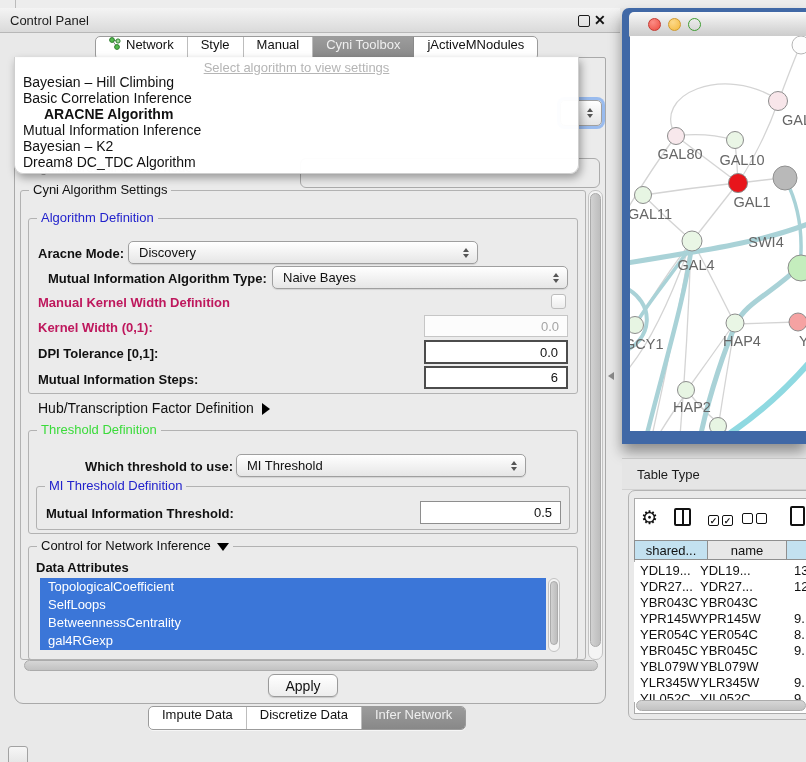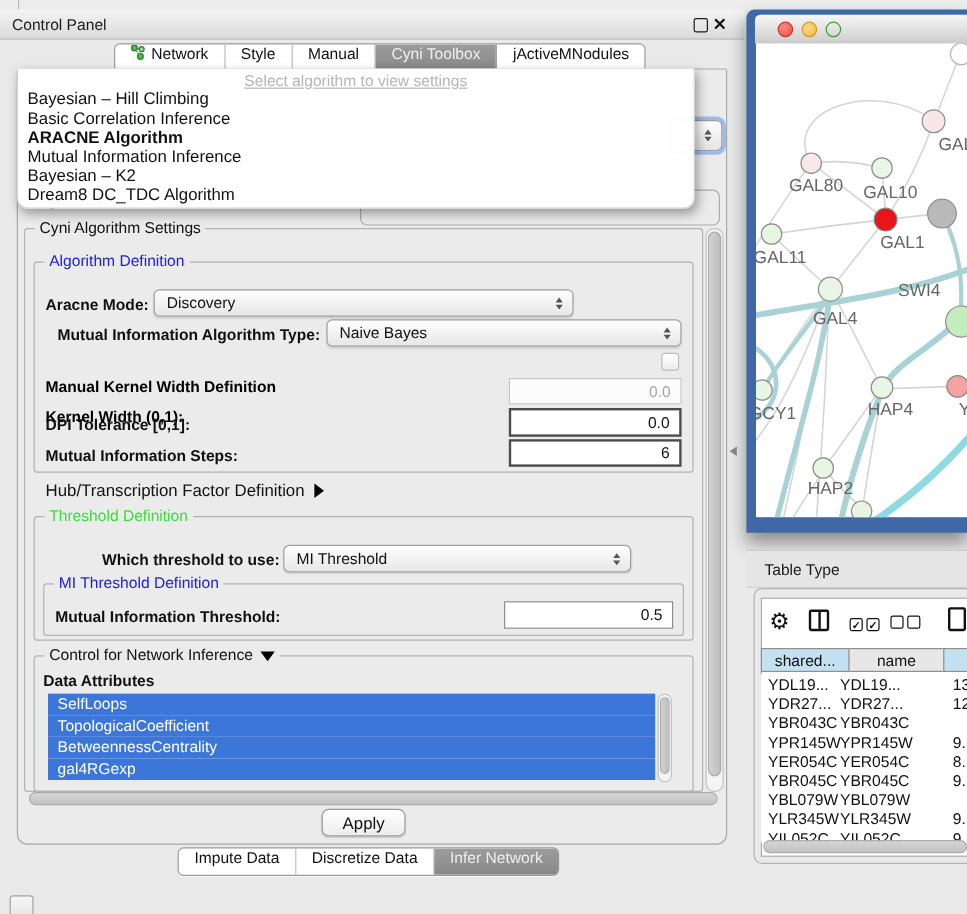--- a/index.html
+++ b/index.html
@@ -1,21 +1,21 @@
 <!DOCTYPE html>
 <html><head>
 <meta charset="utf-8">
 <style>
   html,body{margin:0;padding:0;}
   #screen{position:relative;width:806px;height:762px;background:#e9e9e9;overflow:hidden;
           font-family:"Liberation Sans",sans-serif;font-size:13px;color:#111;}
   .abs{position:absolute;}
   .lbl{position:absolute;font-size:13px;white-space:nowrap;}
   .b{font-weight:bold;}
-  .gray{color:#000000;margin-top:20px;}
+  .gray{color:#be185d;}
   
   .cp-titlebar{position:absolute;left:0;top:8px;width:620px;height:24px;
     background:linear-gradient(#f4f4f4,#dadada);border-bottom:1px solid #b7b7b7;}
   .topstrip{position:absolute;left:0;top:0;width:806px;height:8px;background:#ededed;}
   
   .seg-control{position:absolute;display:flex;border:1px solid #9b9b9b;border-radius:5px;
     background:#fff;overflow:hidden;height:22px;font-size:13px;box-shadow:0 1px 0 rgba(255,255,255,.6);}
   .seg{display:flex;align-items:flex-start;justify-content:center;padding:0 13px;
     border-right:1px solid #bdbdbd;color:#111;white-space:nowrap;}
   .seg:last-child{border-right:none;}
@@ -121,21 +121,21 @@
         <span class="tri-down"></span>
       </span>
   </div>
   <div class="abs" style="left:300px;top:158px;width:298px;height:28px;border:1px solid #ababab;border-radius:6px;z-index:1;background:#ebebeb;"></div>
   <span class="lbl" style="left:40px;top:160px;color:#8f8f8f;z-index:2;">galFiltered.sif default node</span>
 
   <div class="popup">
     <div class="abs" style="left:0;top:3px;width:100%;text-align:center;color:#b5b5b5;font-size:13px;text-decoration:underline;">Select algorithm to view settings</div>
     <div class="popup-item" style="top:17px;">Bayesian – Hill Climbing</div>
     <div class="popup-item" style="top:33px;">Basic Correlation Inference</div>
-    <div class="popup-item b" style="top:49px;">ARACNE Algorithm</div>
+    <div class="popup-item b" style="top:49px;margin-left:21px;">ARACNE Algorithm</div>
     <div class="popup-item" style="top:65px;">Mutual Information Inference</div>
     <div class="popup-item" style="top:81px;">Bayesian – K2</div>
     <div class="popup-item" style="top:97px;">Dream8 DC_TDC Algorithm</div>
   </div>
 
   <div class="groupbox" style="left:20px;top:190px;width:564px;height:468px;">
     <span class="legend" style="color:#111;">Cyni Algorithm Settings</span>
   </div>
 
   <div class="groupbox" style="left:28px;top:218px;width:548px;height:174px;">
@@ -191,22 +191,22 @@
   <span class="lbl b" style="left:46px;top:506px;">Mutual Information Threshold:</span>
   <div class="tfield" style="left:420px;top:501px;width:141px;height:23px;border:1px solid #8e8e8e;">
     <span>0.5</span>
   </div>
 
   <div class="groupbox" style="left:28px;top:546px;width:548px;height:112px;">
     <span class="legend"><span>Control for Network Inference</span><span class="tri-dn-big"></span></span>
   </div>
   <span class="lbl b" style="left:36px;top:560px;">Data Attributes</span>
   <div class="abs" style="left:40px;top:578px;width:506px;height:72px;background:#fff;">
+    <div class="attr-item">TopologicalCoefficient</div>
     <div class="attr-item">SelfLoops</div>
-    <div class="attr-item">TopologicalCoefficient</div>
     <div class="attr-item">BetweennessCentrality</div>
     <div class="attr-item">gal4RGexp</div>
   </div>
   <div class="sb-track-v" style="left:548px;top:578px;width:10px;height:72px;">
     <div class="sb-thumb-v" style="left:1px;top:2px;width:6px;height:62px;"></div>
   </div>
 
   <div class="sb-track-v" style="left:588px;top:190px;width:13px;height:468px;">
     <div class="sb-thumb-v" style="left:1px;top:2px;width:9px;height:452px;"></div>
   </div>

